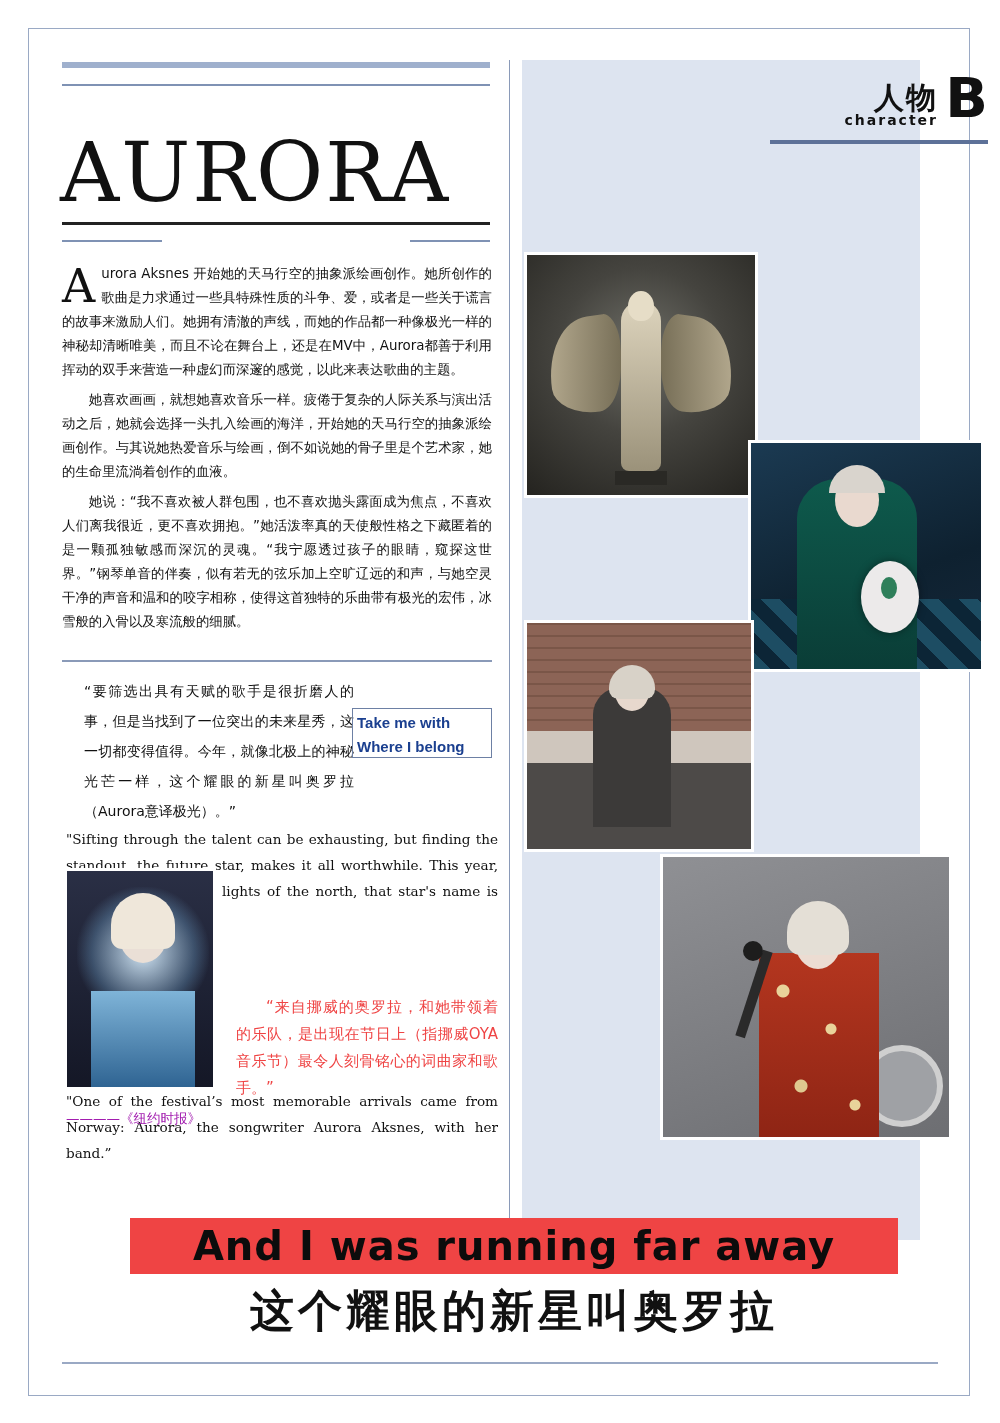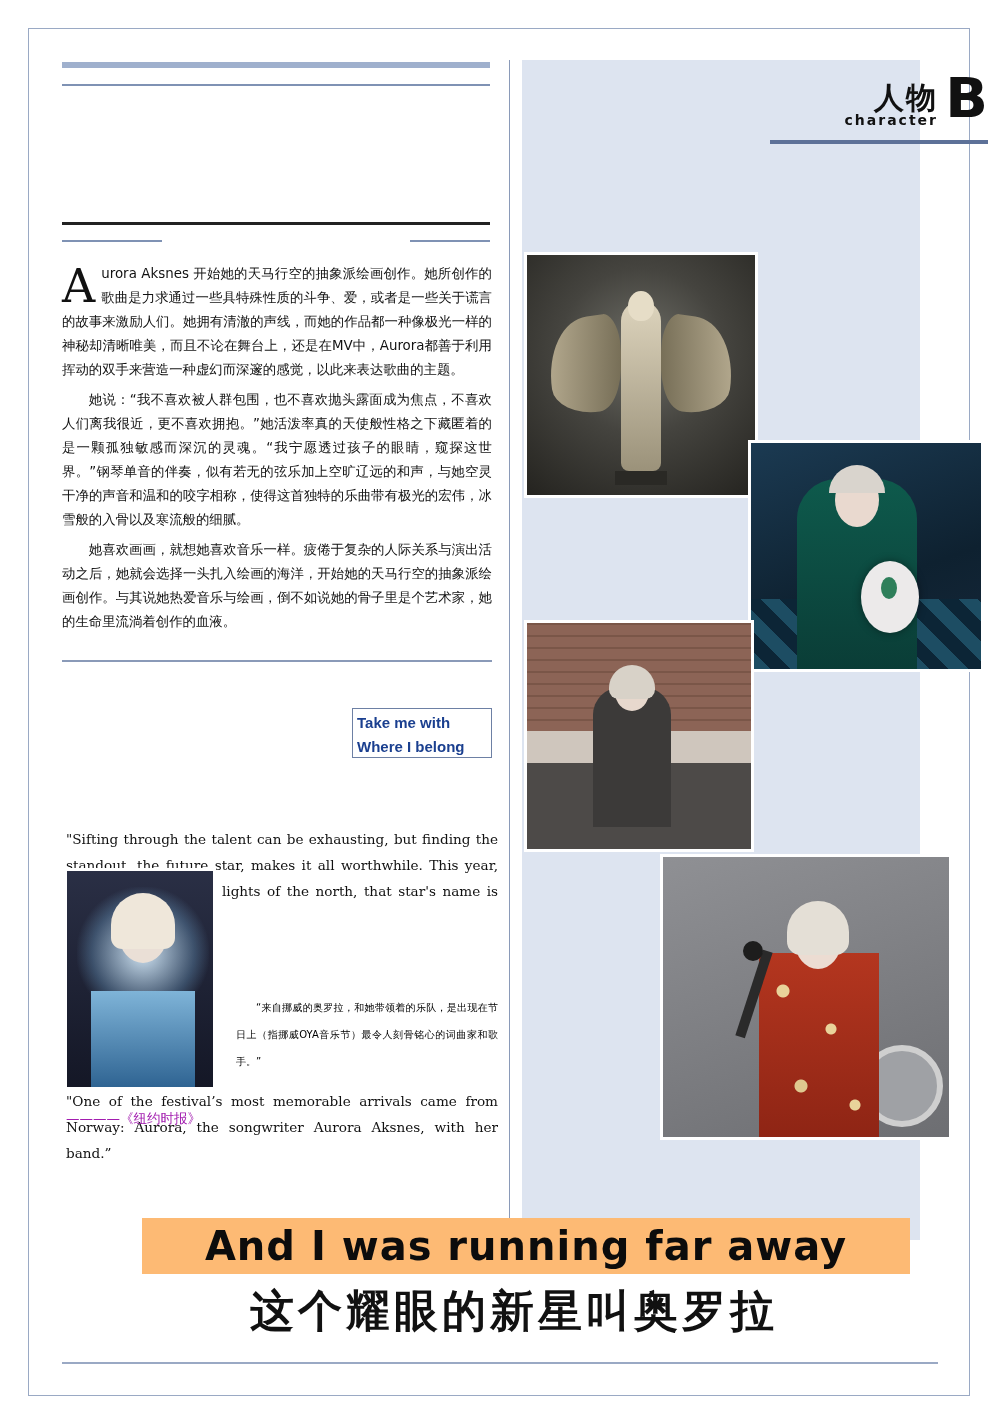--- a/index.html
+++ b/index.html
@@ -140,21 +140,21 @@
   }
   .src1{
     position:absolute;left:66px;top:970px;width:432px;
     text-align:right;
     font-family:"DejaVu Sans", sans-serif;
     font-size:13.5px;color:#111;
   }
   .quotecn2{
     position:absolute;left:236px;top:994px;width:262px;
     font-family:"DejaVu Sans", sans-serif;
-    font-size:10px;line-height:27px;color:#000000;
+    font-size:15px;line-height:27px;color:#ef4444;
     text-align:justify;
     text-indent:2em;
   }
   .quoteen2{
     position:absolute;left:66px;top:1088px;width:432px;
     font-family:"DejaVu Serif", serif;
     font-size:13.6px;line-height:26px;color:#111;
     text-align:justify;
   }
   .quoteen2 .ind{text-indent:9em;}
@@ -232,22 +232,21 @@
   .p5 .glow{position:absolute;left:10px;top:16px;width:132px;height:132px;
      background:radial-gradient(circle,#cfe3f2 0%,rgba(110,160,200,.35) 55%,transparent 72%);}
   .p5 .head{position:absolute;left:52px;top:36px;width:48px;height:56px;background:#eadfd6;border-radius:50%;}
   .p5 .hair{position:absolute;left:44px;top:22px;width:64px;height:56px;background:#efe7da;border-radius:34px 34px 12px 12px;}
   .p5 .body{position:absolute;left:24px;top:120px;width:104px;height:102px;
      background:linear-gradient(180deg,#7fb4d8,#2a5f8e);}
 
   
   .banner{
     position:absolute;left:130px;top:1218px;width:768px;height:56px;
-    background:#fdba74;
-    margin-left:12px;
+    background:#ef4444;
   }
   .banner span{
     display:block;
     font-family:"DejaVu Sans", sans-serif;
     font-weight:bold;
     font-size:40px;
     line-height:56px;
     color:#0c0c0c;
     text-align:center;
     letter-spacing:1px;
@@ -277,32 +276,34 @@
   <div class="vline"></div>
 
   <div class="toprule1"></div>
   <div class="toprule2"></div>
 
   <div class="char-cn">人物</div>
   <div class="char-en">character</div>
   <div class="char-B">B</div>
   <div class="charline"></div>
 
+  <div class="title">AURORA</div>
   <div class="title-under"></div>
   <div class="subrule-l"></div>
   <div class="subrule-r"></div>
 
   <div class="bodycol">
     <p class="first"><span class="dropcap">A</span><span>urora Aksnes 开始她的天马行空的抽象派绘画创作。她所创作的歌曲是力求通过一些具特殊性质的斗争、爱，或者是一些关于谎言的故事来激励人们。她拥有清澈的声线，而她的作品都一种像极光一样的神秘却清晰唯美，而且不论在舞台上，还是在MV中，Aurora都善于利用挥动的双手来营造一种虚幻而深邃的感觉，以此来表达歌曲的主题。</span></p>
+    <p>她喜欢画画，就想她喜欢音乐一样。疲倦于复杂的人际关系与演出活动之后，她就会选择一头扎入绘画的海洋，开始她的天马行空的抽象派绘画创作。与其说她热爱音乐与绘画，倒不如说她的骨子里是个艺术家，她的生命里流淌着创作的血液。</p>
     <p>她说：“我不喜欢被人群包围，也不喜欢抛头露面成为焦点，不喜欢人们离我很近，更不喜欢拥抱。”她活泼率真的天使般性格之下藏匿着的是一颗孤独敏感而深沉的灵魂。“我宁愿透过孩子的眼睛，窥探这世界。”钢琴单音的伴奏，似有若无的弦乐加上空旷辽远的和声，与她空灵干净的声音和温和的咬字相称，使得这首独特的乐曲带有极光的宏伟，冰雪般的入骨以及寒流般的细腻。</p>
-    <p>她喜欢画画，就想她喜欢音乐一样。疲倦于复杂的人际关系与演出活动之后，她就会选择一头扎入绘画的海洋，开始她的天马行空的抽象派绘画创作。与其说她热爱音乐与绘画，倒不如说她的骨子里是个艺术家，她的生命里流淌着创作的血液。</p>
   </div>
 
   <div class="hr-mid"></div>
 
+  <div class="quotecn">“要筛选出具有天赋的歌手是很折磨人的事，但是当找到了一位突出的未来星秀，这一切都变得值得。今年，就像北极上的神秘光芒一样，这个耀眼的新星叫奥罗拉（Aurora意译极光）。”</div>
 
   <div class="takeme">
     <div>Take me with</div>
     <div>Where I belong</div>
   </div>
 
   <div class="quoteen">"Sifting through the talent can be exhausting, but finding the standout, the future star, makes it all worthwhile. This year, just like the mystical lights of the north, that star's name is Aurora.”</div>
   <div class="quotecn2">“来自挪威的奥罗拉，和她带领着的乐队，是出现在节日上（指挪威OYA音乐节）最令人刻骨铭心的词曲家和歌手。”</div>
   <div class="quoteen2"><span class="ind">"One of the festival’s most memorable arrivals came from Norway: Aurora, the songwriter Aurora Aksnes, with her band.”</span></div>
   <div class="src2">————《纽约时报》</div>

